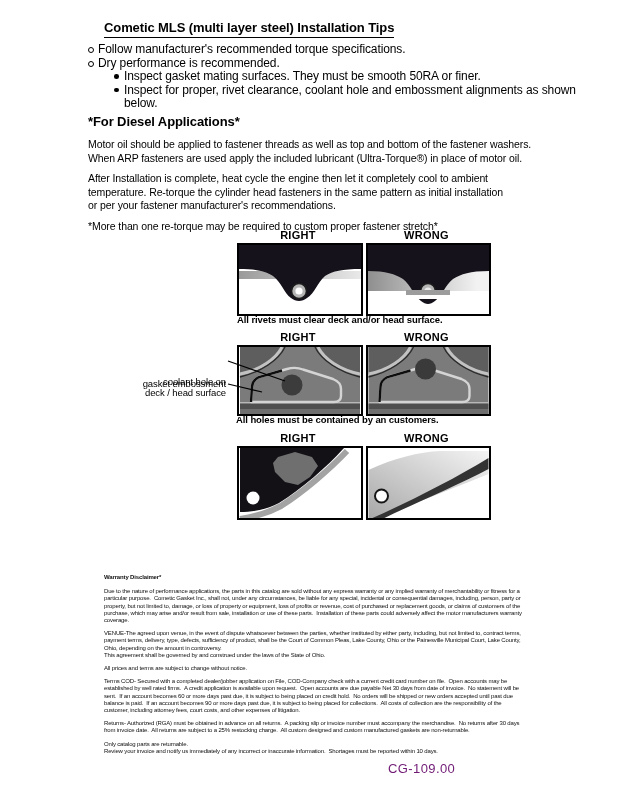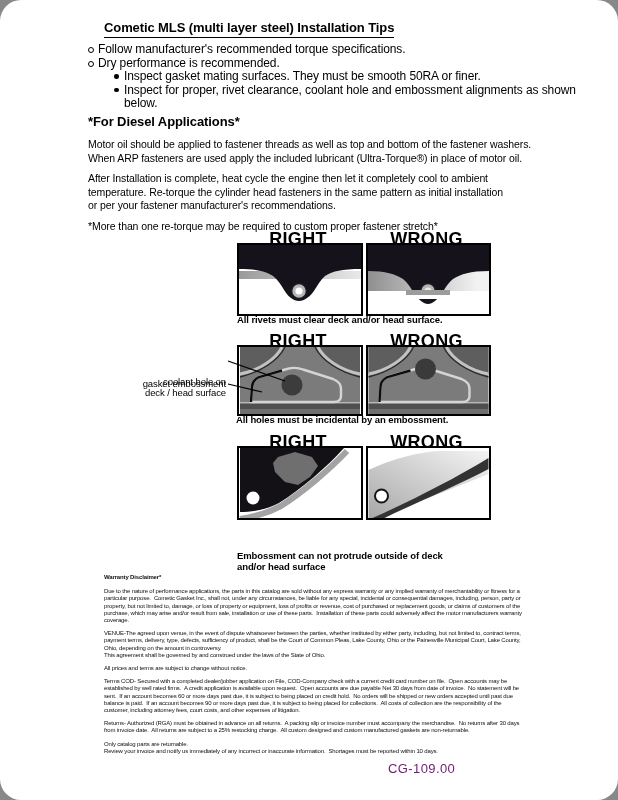--- a/index.html
+++ b/index.html
@@ -1,40 +1,40 @@
 <!DOCTYPE html>
 <html><head>
 <meta charset="utf-8">
 <style>
   html,body { margin:0; padding:0; background:#888; }
   .page {
     position:relative; width:618px; height:800px; margin:0 auto;
     background:#ffffff; overflow:hidden;
-    font-family:"Liberation Sans","DejaVu Sans",sans-serif; color:#000;border-radius:21px;
+    font-family:"Liberation Sans","DejaVu Sans",sans-serif; color:#000;
   }
   .pre { white-space:pre-wrap;margin-top:31px; }
 
   
   .title { position:absolute; left:104px; top:20px; margin:0; font-size:13px; font-weight:700; letter-spacing:-0.1px; }
   .title .title-text { display:inline-block; padding-bottom:2px; border-bottom:1.7px solid #000; }
 
   
   .bullets { position:absolute; left:88px; top:43px; width:512px; }
   .bullet { position:relative; padding-left:10px; font-size:12px; line-height:13.5px; letter-spacing:-0.1px; }
   .bullet .ring { position:absolute; left:0; top:4px; width:4px; height:4px; border:1px solid #000; border-radius:50%; }
   .bullet.sub { margin-left:26px; }
   .bullet.sub .dot { position:absolute; left:0; top:4.3px; width:4.6px; height:4.6px; background:#000; border-radius:50%; }
 
   
   .diesel { position:absolute; left:88px; top:114px; width:530px; }
   .diesel h2 { margin:0 0 9px 0; font-size:13px; font-weight:700; letter-spacing:-0.1px; }
   .diesel p { margin:0 0 7px 0; font-size:10.5px; line-height:13.5px; letter-spacing:-0.1px; }
 
   
-  .dg-label { position:absolute; width:122px; text-align:center; font-size:18px; font-weight:700; letter-spacing:0.3px; }
+  .dg-label { position:absolute; width:122px; text-align:center; font-size:11px; font-weight:700; letter-spacing:0.3px; }
   .panel { position:absolute; border:2px solid #000; background:#fff; display:block; }
   .caption { position:absolute; font-size:9.5px; font-weight:700; line-height:11px; letter-spacing:-0.1px; }
 
   .annot { position:absolute; width:118px; text-align:right; font-size:9.5px; line-height:11px; letter-spacing:-0.1px; }
   .leader-overlay { position:absolute; left:0; top:0; width:618px; height:800px; pointer-events:none; z-index:5; }
 
   
   .legal { position:absolute; left:104px; top:574px; width:420px; font-size:6px; line-height:7.2px; letter-spacing:-0.15px; color:#111; }
   .legal .legal-h { font-weight:700; margin:0 0 7px 0; }
   .legal p { margin:0 0 6px 0; }
@@ -128,21 +128,21 @@
     <path d="M78,0 C84,12 100,23 120,27" stroke="#c2c2c2" stroke-width="3" fill="none"></path>
     <path d="M75,0 C81,13 99,25 120,30" stroke="#2a2a2a" stroke-width="1.3" fill="none"></path>
     <rect y="55" width="120" height="1.6" fill="#b7b7b7"></rect>
     <rect y="56.6" width="120" height="5.4" fill="#4f4f4f"></rect>
     <rect y="62" width="120" height="5" fill="#6e6e6e"></rect>
     <path d="M11,55 L12,40 C12,35 15,32 19,30 L47,22 C52,20.5 58,20.5 63,22.5 L93,32 C98,34 101,38 101,42 L101,49 C101,53 98,55 94,55 Z" fill="none" stroke="#d4d4d4" stroke-width="2.4" stroke-linejoin="round"></path>
     <path d="M11,55 L12,40 C12,35 15,32 19,30 L42,23.5" fill="none" stroke="#0d0d0d" stroke-width="2.4"></path>
     <circle cx="57" cy="22" r="10.5" fill="#3a3a3a"></circle>
   </svg>
 
-  <div class="caption" style="left:236px; top:414px;">All holes must be incidental by an embossment.</div>
+  <div class="caption" style="left:236px; top:414px;">All holes must be contained by an customers.</div>
 
   <div class="annot pre" style="left:108px; top:345px;">coolant hole on
 deck / head surface</div>
   <div class="annot" style="left:108px; top:378px;">gasket embossment</div>
 
   <svg class="leader-overlay">
     <line x1="228" y1="361" x2="285" y2="381" stroke="#000" stroke-width="1.2"></line>
     <line x1="228" y1="384" x2="262" y2="392" stroke="#000" stroke-width="1.2"></line>
   </svg>
 
@@ -163,22 +163,20 @@
           <stop offset="0" stop-color="#a8a8a8"></stop>
           <stop offset="1" stop-color="#f4f4f4"></stop>
         </linearGradient>
     </defs>
     <rect width="120" height="70" fill="#ffffff"></rect>
     <path d="M0,70 L0,22 C26,10 50,4 72,3 L120,3 L120,26 C86,40 38,58 10,70 Z" fill="url(#g3w)"></path>
     <path d="M4,70 C40,54 84,32 120,10 L120,21 C88,38 40,58 16,70 Z" fill="#333333"></path>
     <circle cx="13" cy="48" r="6.5" fill="#ffffff" stroke="#161616" stroke-width="2"></circle>
   </svg>
 
-  <div class="caption pre" style="left:237px; top:519px;">Embossment can not protrude outside of deck
-and/or head surface</div>
 
   <div class="legal">
     <div class="legal-h">Warranty Disclaimer*</div>
     <p class="pre">Due to the nature of performance applications, the parts in this catalog are sold without any express warranty or any implied warranty of merchantability or fitness for a particular purpose.  Cometic Gasket Inc., shall not, under any circumstances, be liable for any special, incidental or consequential damages, including, person, party or property, but not limited to, damage, or loss of property or equipment, loss of profits or revenue, cost of purchased or replacement goods, or claims of customers of the purchase, which may arise and/or result from sale, installation or use of these parts.  Installation of these parts could adversely affect the motor manufacturers warranty coverage.</p>
     <p class="pre">VENUE-The agreed upon venue, in the event of dispute whatsoever between the parties, whether instituted by either party, including, but not limited to, contract terms, payment terms, delivery, type, defects, sufficiency of product, shall be the Court of Common Pleas, Lake County, Ohio or the Painesville Municipal Court, Lake County, Ohio, depending on the amount in controversy.
 This agreement shall be governed by and construed under the laws of the State of Ohio.</p>
     <p class="pre">All prices and terms are subject to change without notice.</p>
     <p class="pre">Terms COD- Secured with a completed dealer/jobber application on File, COD-Company check with a current credit card number on file.  Open accounts may be established by well rated firms.  A credit application is available upon request.  Open accounts are due payable Net 30 days from date of invoice.  No statement will be sent.  If an account becomes 60 or more days past due, it is subject to being placed on credit hold.  No orders will be shipped or new orders accepted until past due balance is paid.  If an account becomes 90 or more days past due, it is subject to being placed for collections.  All costs of collection are the responsibility of the customer, including attorney fees, court costs, and other expenses of litigation.</p>
     <p class="pre">Returns- Authorized (RGA) must be obtained in advance on all returns.  A packing slip or invoice number must accompany the merchandise.  No returns after 30 days from invoice date.  All returns are subject to a 25% restocking charge.  All custom designed and custom manufactured gaskets are non-returnable.</p>
     <p class="pre">Only catalog parts are returnable.

